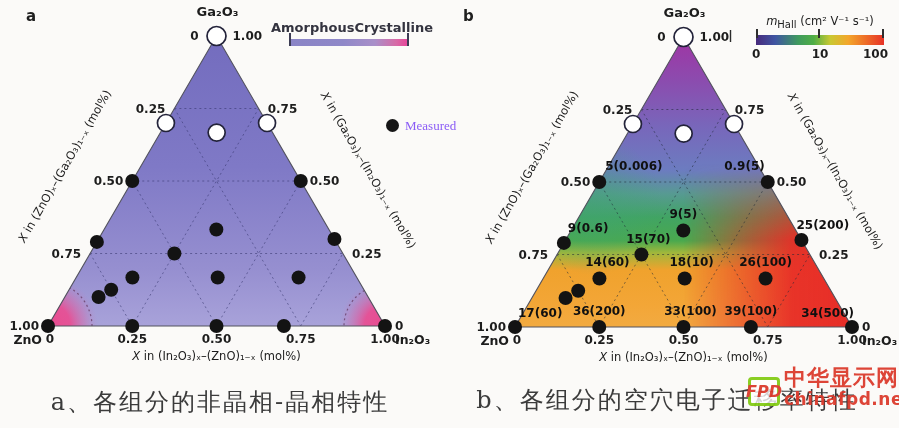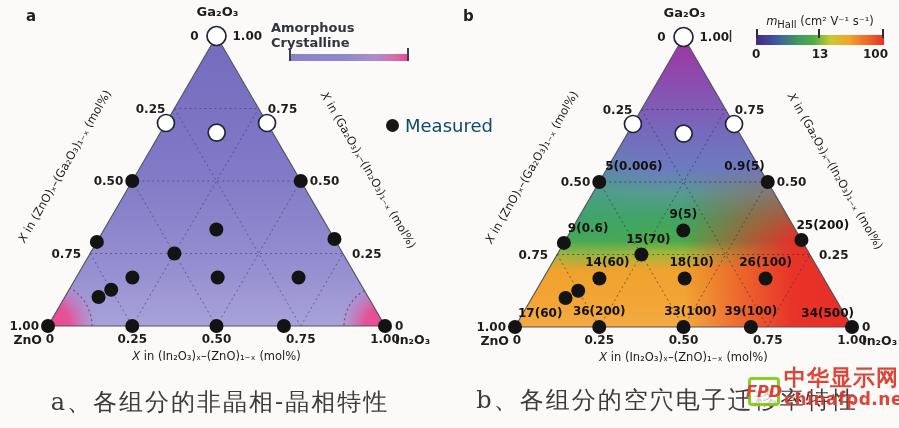--- a/index.html
+++ b/index.html
@@ -7,28 +7,28 @@
   .canvas{position:relative;width:899px;height:428px;background:#fbfaf8;overflow:hidden;border-bottom:2px solid #e7e4e1;}
   .panel-letter{position:absolute;font-size:15px;font-weight:700;color:#1f1f1f;}
   #letter-a{left:26px;top:7px;}
   #letter-b{left:463px;top:7px;}
   svg{position:absolute;top:0;}
   #svg-a{left:0;}
   #svg-b{left:450px;}
 
   
   .cbar-a{position:absolute;left:271px;top:20px;width:156px;}
-  .cbar-a-labels{display:flex;justify-content:space-between;font-size:13px;font-weight:600;color:#33333f;flex-direction:column;}
+  .cbar-a-labels{display:flex;justify-content:space-between;font-size:13px;font-weight:600;color:#33333f;}
   .cbar-a-bar{position:relative;margin:4px auto 0;width:118px;height:7px;
     background:linear-gradient(90deg,#8a84c6 0%,#8f88c8 45%,#a98fc9 72%,#d76aa6 90%,#e8459a 100%);}
   .cbar-a-bar .tick{position:absolute;top:-6px;width:2px;height:13px;background:#3c3c54;}
   .cbar-a-bar .tick.l{left:-1px;} .cbar-a-bar .tick.r{right:-1px;}
 
   
-  .legend{position:absolute;left:386px;top:117px;font-size:18px;color:#0c4a6e;}
+  .legend{position:absolute;left:386px;top:117px;font-size:13px;color:#8b5cf6;font-family:Liberation Serif, serif;}
   .legend-row{display:flex;align-items:center;gap:6px;height:17px;}
   .legend .sym{width:13px;height:13px;border-radius:50%;flex:0 0 auto;}
   .legend .sym.filled{background:#161616;}
   .legend .sym.open{background:#fff;border:1.6px solid #2c2c3a;box-sizing:border-box;}
 
   
   .cbar-b{position:absolute;left:751px;top:14px;width:138px;}
   .cbar-b-title{text-align:center;font-size:11.5px;color:#1d1d1d;white-space:nowrap;}
   .cbar-b-title i{font-style:italic;}
   .cbar-b-title sub{font-size:10px;}
@@ -283,21 +283,21 @@
 
   <div class="cbar-b">
     <div class="cbar-b-title"><i>m</i><sub>Hall</sub><span> (cm² V⁻¹ s⁻¹)</span></div>
     <div class="cbar-b-bar">
       <i class="tick l"></i>
       <i class="tick c"></i>
       <i class="tick r"></i>
     </div>
     <div class="cbar-b-ticklabels">
       <span class="t0">0</span>
-      <span class="t1">13</span>
+      <span class="t1">10</span>
       <span class="t2">100</span>
     </div>
   </div>
 
   <div class="caption" id="cap-a">a、各组分的非晶相-晶相特性</div>
   <div class="caption" id="cap-b">b、各组分的空穴电子迁移率特性</div>
 
   <div class="watermark">
     <div class="wm-box">FPD</div>
     <div class="wm-col">

